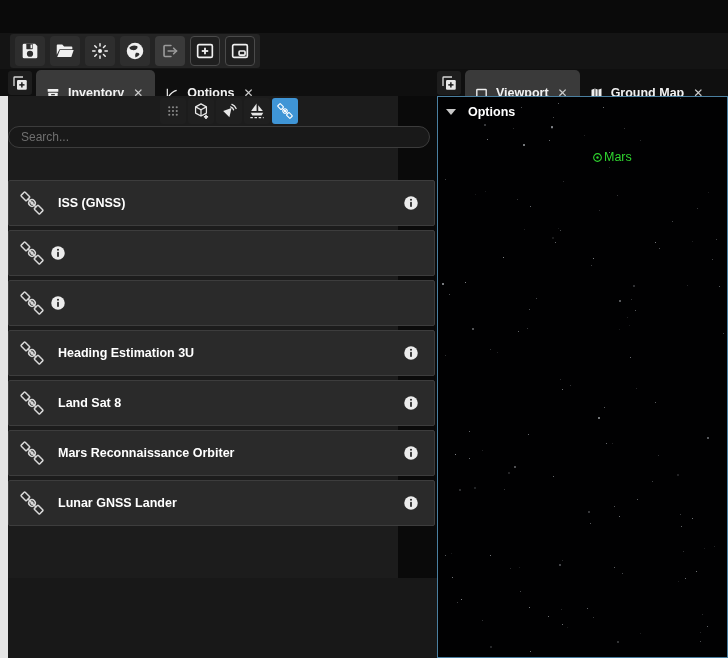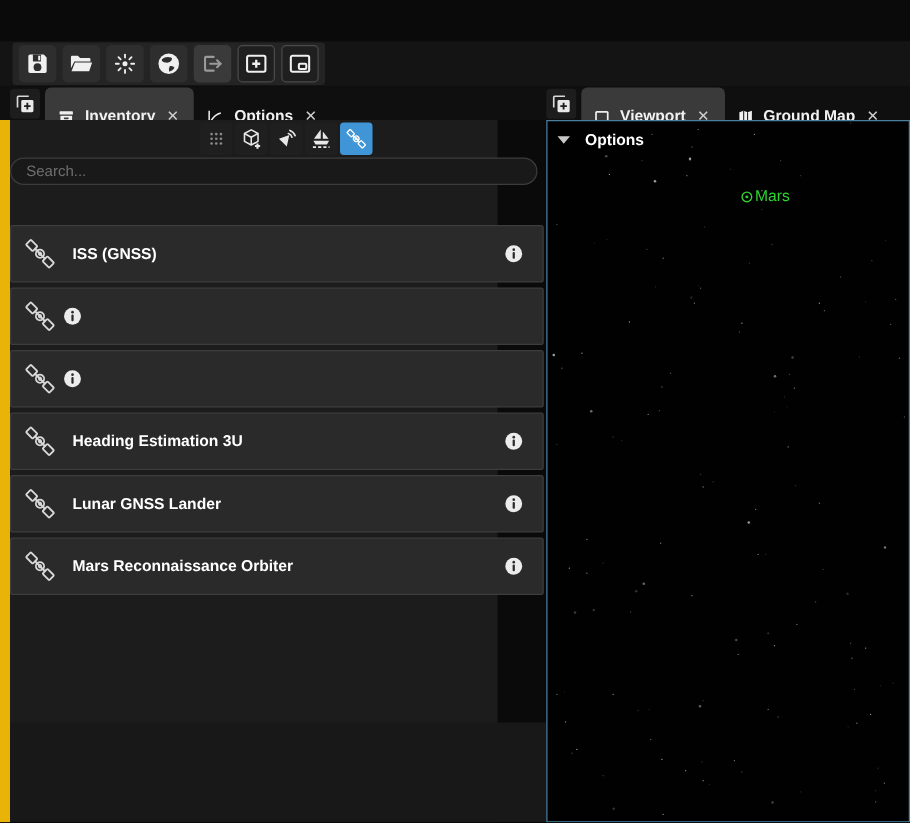--- a/index.html
+++ b/index.html
@@ -28,21 +28,21 @@
   .addtab-btn { width:24px; height:24px; margin:0 4px 1px 0; display:flex; align-items:center; justify-content:center; border-radius:3px; background:#1d1d1d; }
   .tab { height:26px; display:flex; align-items:flex-start; gap:7px; padding:16px 10px 0 9px; border-radius:5px 5px 0 0; }
   .tab.active { background:#3a3a3a; }
   .tab .tab-label { color:#f2f2f2; font-size:12.5px; font-weight:bold; white-space:nowrap; }
   .tab .tab-close { color:#d0d0d0; font-size:12px; line-height:1; padding:1px 2px; }
 
   
   .content { position:absolute; left:0; top:96px; width:728px; height:562px; }
 
   
-  .left-panel { position:absolute; left:0; top:0; width:398px; height:562px; background:#1c1c1c; border-left:8px solid #eab308; }
+  .left-panel { position:absolute; left:0; top:0; width:398px; height:562px; background:#1c1c1c; border-left:8px solid #e5e5e5; }
   .tool-row { position:absolute; left:152px; top:2px; display:flex; gap:2px; }
   .toolbtn { width:26px; height:26px; border-radius:3px; background:#1f1f1f; display:flex; align-items:center; justify-content:center; }
   .toolbtn.selected { background:#3f95d6; }
   .search-wrap { position:absolute; left:0px; top:30px; width:422px; }
   .search-input { width:100%; height:22px; border-radius:11px; background:#191919; border:1px solid #3c3c3c; color:#d8d8d8; font-size:12px; padding:0 12px; outline:none; font-family:"Liberation Sans", sans-serif; }
   .search-input::placeholder { color:#6f6f6f; }
   .section-header { position:absolute; left:0px; top:56px; width:427px; height:25px; background:#313131; border:1px solid #414141; border-radius:2px; display:flex; align-items:center; justify-content:center; color:#ffffff; font-size:13px; font-weight:bold; }
   .item-list { position:absolute; left:0px; top:84px; width:427px; display:flex; flex-direction:column; gap:4px; }
   .sc-item { height:46px; background:#2a2a2a; border:1px solid #3d3d3d; border-radius:2px; display:flex; align-items:center; }
   .sc-item .sat-ico { margin-left:6px; width:34px; height:34px; display:flex; align-items:center; justify-content:center; }
@@ -354,42 +354,63 @@
               <svg width="30" height="30" viewBox="0 0 24 24">
   <g transform="rotate(45 12 12)" stroke="#d8d8d8" stroke-width="1.2" fill="none">
     <rect x="1.5" y="9.8" width="6" height="4.4" rx="0.6"></rect>
     <rect x="16.5" y="9.8" width="6" height="4.4" rx="0.6"></rect>
     <line x1="7.5" y1="12" x2="16.5" y2="12"></line>
     <circle cx="12" cy="12" r="2.6"></circle>
     <circle cx="12" cy="12" r="0.7" fill="#d8d8d8"></circle>
   </g>
               </svg>
             </span>
+          <span class="sc-label">Land Sat 8</span>
+          <span class="info-btn">
+              <svg width="18" height="18" viewBox="0 0 24 24">
+  <circle cx="12" cy="12" r="9" fill="#ececec"></circle>
+  <circle cx="12" cy="7.6" r="1.4" fill="#2b2b2b"></circle>
+  <rect x="10.8" y="10.2" width="2.4" height="7" rx="1" fill="#2b2b2b"></rect>
+              </svg>
+            </span>
+        </div>
+        <div class="sc-item">
+          <span class="sat-ico">
+              <svg width="30" height="30" viewBox="0 0 24 24">
+  <g transform="rotate(45 12 12)" stroke="#d8d8d8" stroke-width="1.2" fill="none">
+    <rect x="1.5" y="9.8" width="6" height="4.4" rx="0.6"></rect>
+    <rect x="16.5" y="9.8" width="6" height="4.4" rx="0.6"></rect>
+    <line x1="7.5" y1="12" x2="16.5" y2="12"></line>
+    <circle cx="12" cy="12" r="2.6"></circle>
+    <circle cx="12" cy="12" r="0.7" fill="#d8d8d8"></circle>
+  </g>
+              </svg>
+            </span>
+          <span class="sc-label">Mars Reconnaissance Orbiter</span>
+          <span class="info-btn">
+              <svg width="18" height="18" viewBox="0 0 24 24">
+  <circle cx="12" cy="12" r="9" fill="#ececec"></circle>
+  <circle cx="12" cy="7.6" r="1.4" fill="#2b2b2b"></circle>
+  <rect x="10.8" y="10.2" width="2.4" height="7" rx="1" fill="#2b2b2b"></rect>
+              </svg>
+            </span>
+        </div>
+        <div class="sc-item">
+          <span class="sat-ico">
+              <svg width="30" height="30" viewBox="0 0 24 24">
+  <g transform="rotate(45 12 12)" stroke="#d8d8d8" stroke-width="1.2" fill="none">
+    <rect x="1.5" y="9.8" width="6" height="4.4" rx="0.6"></rect>
+    <rect x="16.5" y="9.8" width="6" height="4.4" rx="0.6"></rect>
+    <line x1="7.5" y1="12" x2="16.5" y2="12"></line>
+    <circle cx="12" cy="12" r="2.6"></circle>
+    <circle cx="12" cy="12" r="0.7" fill="#d8d8d8"></circle>
+  </g>
+              </svg>
+            </span>
           <span class="sc-label">Lunar GNSS Lander</span>
-          <span class="info-btn">
-              <svg width="18" height="18" viewBox="0 0 24 24">
-  <circle cx="12" cy="12" r="9" fill="#ececec"></circle>
-  <circle cx="12" cy="7.6" r="1.4" fill="#2b2b2b"></circle>
-  <rect x="10.8" y="10.2" width="2.4" height="7" rx="1" fill="#2b2b2b"></rect>
-              </svg>
-            </span>
-        </div>
-        <div class="sc-item">
-          <span class="sat-ico">
-              <svg width="30" height="30" viewBox="0 0 24 24">
-  <g transform="rotate(45 12 12)" stroke="#d8d8d8" stroke-width="1.2" fill="none">
-    <rect x="1.5" y="9.8" width="6" height="4.4" rx="0.6"></rect>
-    <rect x="16.5" y="9.8" width="6" height="4.4" rx="0.6"></rect>
-    <line x1="7.5" y1="12" x2="16.5" y2="12"></line>
-    <circle cx="12" cy="12" r="2.6"></circle>
-    <circle cx="12" cy="12" r="0.7" fill="#d8d8d8"></circle>
-  </g>
-              </svg>
-            </span>
-          <span class="sc-label">Mars Reconnaissance Orbiter</span>
           <span class="info-btn">
               <svg width="18" height="18" viewBox="0 0 24 24">
   <circle cx="12" cy="12" r="9" fill="#ececec"></circle>
   <circle cx="12" cy="7.6" r="1.4" fill="#2b2b2b"></circle>
   <rect x="10.8" y="10.2" width="2.4" height="7" rx="1" fill="#2b2b2b"></rect>
               </svg>
             </span>
         </div>
       </div>
 

